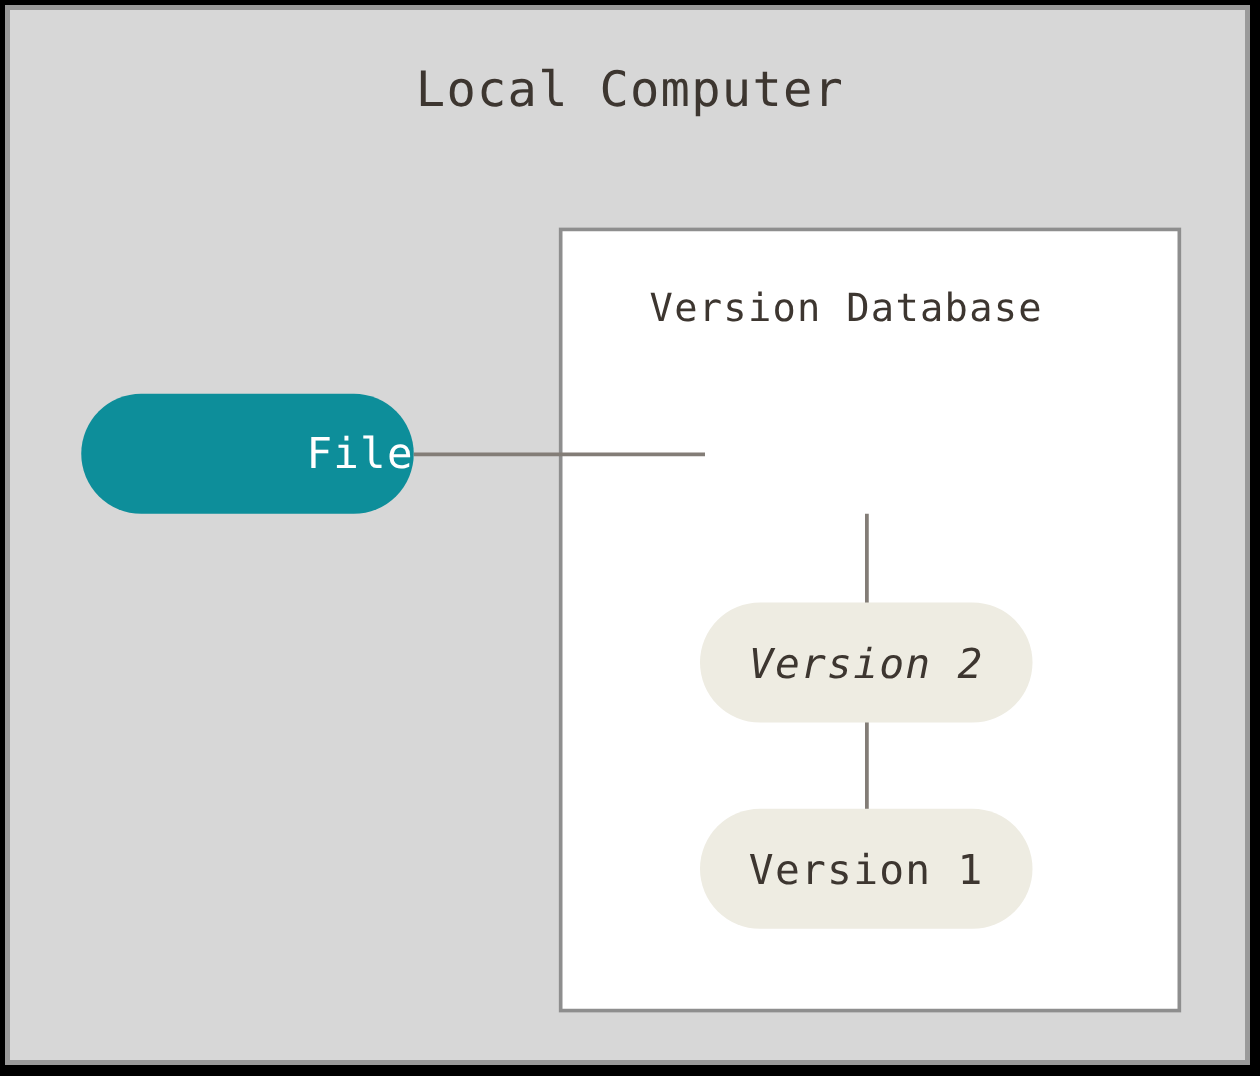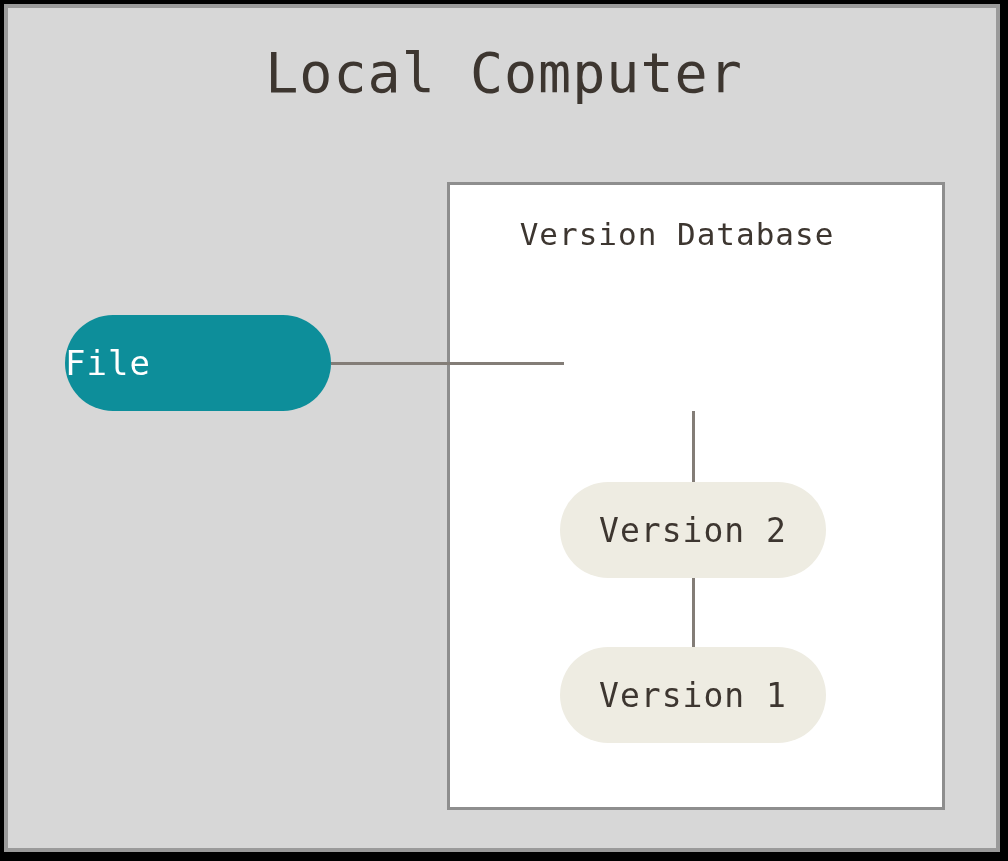--- a/index.html
+++ b/index.html
@@ -26,21 +26,21 @@
     border: 4px solid #9a9a9a;
   }
 
   #local-computer-title {
     position: absolute;
     left: 0;
     top: 39px;
     width: 992px;
     text-align: center;
     font-family: "DejaVu Sans Mono", monospace;
-    font-size: 55px;
+    font-size: 39px;
     line-height: 52px;
     letter-spacing: 1px;
     color: #3d3630;
     white-space: pre;
   }
 
   
   #checkout-label {
     position: absolute;
     left: 57px;
@@ -57,21 +57,21 @@
   #file-node {
     position: absolute;
     left: 57px;
     top: 307px;
     width: 266px;
     height: 96px;
     border-radius: 48px;
     background: #0d8e9a;
     display: flex;
     align-items: center;
-    justify-content: flex-start;
+    justify-content: flex-end;
   }
   #file-node .node-label {
     font-family: "DejaVu Sans Mono", monospace;
     font-size: 34px;
     color: #ffffff;
     letter-spacing: 1px;
     white-space: pre;
   }
 
   
@@ -82,21 +82,21 @@
     width: 498px;
     height: 628px;
     box-sizing: border-box;
     background: #ffffff;
     border: 3px solid #8e8e8e;
   }
 
   #version-database-title {
     position: absolute;
     left: 439px;
-    top: 204px;
+    top: 217px;
     width: 460px;
     text-align: center;
     font-family: "DejaVu Sans Mono", monospace;
     font-size: 31px;
     line-height: 44px;
     letter-spacing: 1px;
     color: #3d3630;
     white-space: pre;
     z-index: 4;
   }
@@ -114,21 +114,21 @@
     z-index: 3;
   }
   .version-node .node-label {
     font-family: "DejaVu Sans Mono", monospace;
     font-size: 33px;
     color: #3d3630;
     letter-spacing: 1px;
     white-space: pre;
   }
   #version-node-3 { top: 309px; }
-  #version-node-2 { top: 474px; }
+  #version-node-2 { top: 474px; font-style: italic; }
   #version-node-1 { top: 639px; text-align: right; }
 
   
   .connector {
     position: absolute;
     background: #837d77;
     z-index: 2;
   }
   #connector-file-v3 {
     left: 323px;

